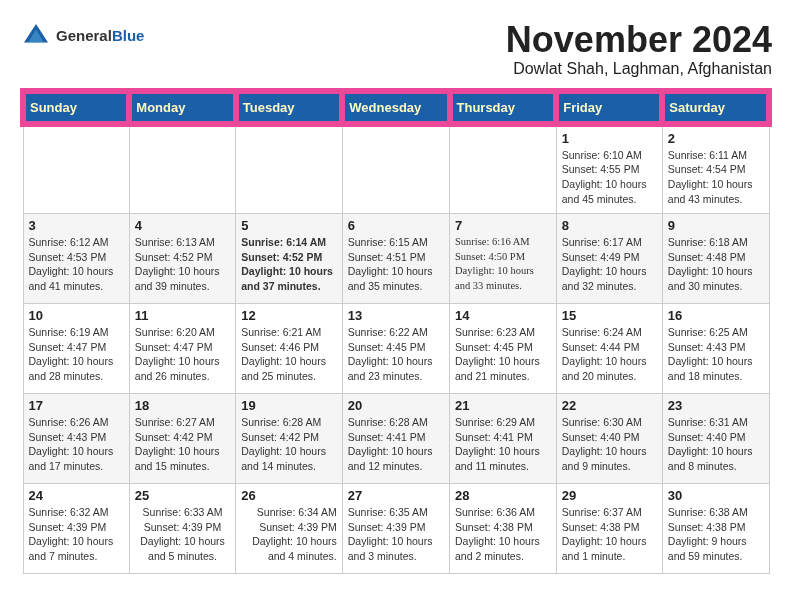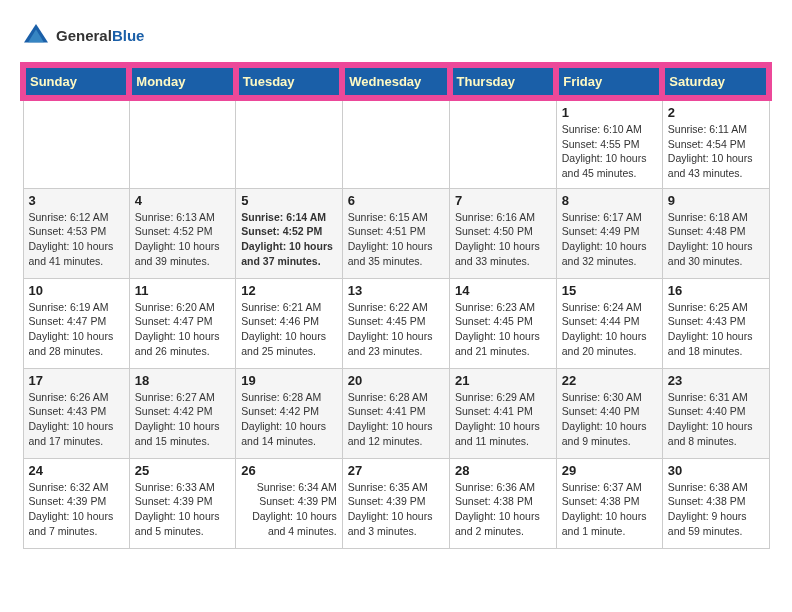--- a/index.html
+++ b/index.html
@@ -104,20 +104,24 @@
   <div class="logo">
     <svg class="logo-icon" viewBox="0 0 40 40">
       <polygon points="20,5 35,28 5,28" fill="#1a5fa8"></polygon>
       <polygon points="20,12 30,28 10,28" fill="#4a9fd4" opacity="0.6"></polygon>
     </svg>
     <div class="logo-text">
       <span class="logo-general">General</span>
       <span class="logo-blue">Blue</span>
     </div>
   </div>
+  <div class="title-block">
+    <div class="month-title">November 2024</div>
+    <div class="location-title">Dowlat Shah, Laghman, Afghanistan</div>
+  </div>
 </div>
 
 <table class="calendar-table">
   <thead>
     <tr>
     <th>Sunday</th>
         <th>Monday</th>
         <th>Tuesday</th>
         <th>Wednesday</th>
         <th>Thursday</th>
@@ -171,21 +175,21 @@
         </td>
         <td>
           <span class="day-num">6</span>
           <div class="day-info" style="white-space: pre-line;">Sunrise: 6:15 AM
 Sunset: 4:51 PM
 Daylight: 10 hours
 and 35 minutes.</div>
         </td>
         <td>
           <span class="day-num">7</span>
-          <div class="day-info" style="white-space: pre-line;">Sunrise: 6:16 AM
+          <div class="day-info" style="white-space: pre-line; font-family: Liberation Serif, serif;">Sunrise: 6:16 AM
 Sunset: 4:50 PM
 Daylight: 10 hours
 and 33 minutes.</div>
         </td>
         <td>
           <span class="day-num">8</span>
           <div class="day-info" style="white-space: pre-line;">Sunrise: 6:17 AM
 Sunset: 4:49 PM
 Daylight: 10 hours
 and 32 minutes.</div>
@@ -303,21 +307,21 @@
       <tr class="odd-row">
         <td>
           <span class="day-num">24</span>
           <div class="day-info" style="white-space: pre-line;">Sunrise: 6:32 AM
 Sunset: 4:39 PM
 Daylight: 10 hours
 and 7 minutes.</div>
         </td>
         <td>
           <span class="day-num">25</span>
-          <div class="day-info" style="white-space: pre-line;">Sunrise: 6:33 AM
+          <div class="day-info" style="white-space: pre-line; text-align: center;">Sunrise: 6:33 AM
 Sunset: 4:39 PM
 Daylight: 10 hours
 and 5 minutes.</div>
         </td>
         <td>
           <span class="day-num">26</span>
           <div class="day-info" style="white-space: pre-line; text-align: right;">Sunrise: 6:34 AM
 Sunset: 4:39 PM
 Daylight: 10 hours
 and 4 minutes.</div>

